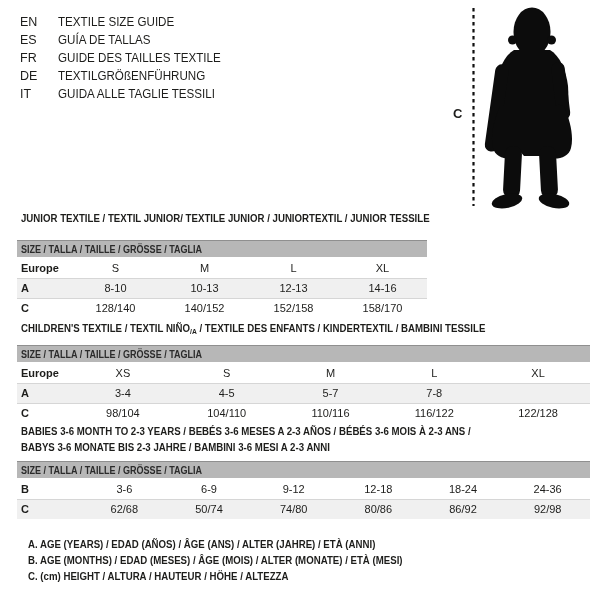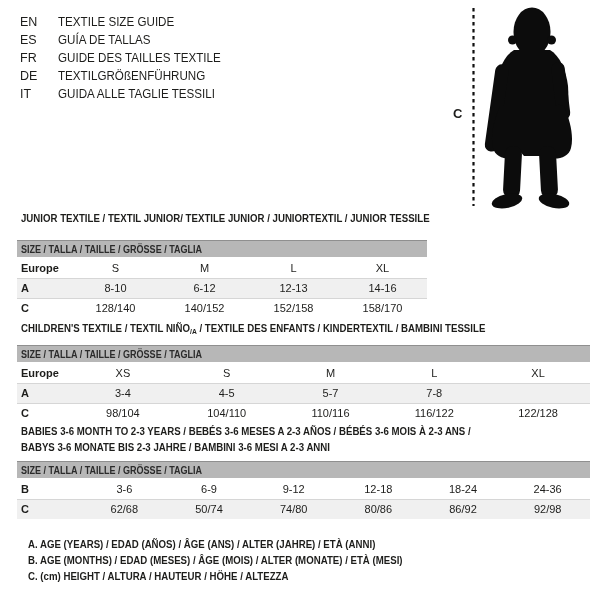--- a/index.html
+++ b/index.html
@@ -116,21 +116,21 @@
     <div class="trow">
       <span class="rlabel">Europe</span>
       <span>S</span>
       <span>M</span>
       <span>L</span>
       <span>XL</span>
     </div>
     <div class="trow alt">
       <span class="rlabel">A</span>
       <span>8-10</span>
-      <span>6-12</span>
+      <span>10-13</span>
       <span>12-13</span>
       <span>14-16</span>
     </div>
     <div class="trow">
       <span class="rlabel">C</span>
       <span>128/140</span>
       <span>140/152</span>
       <span>152/158</span>
       <span>158/170</span>
     </div>

